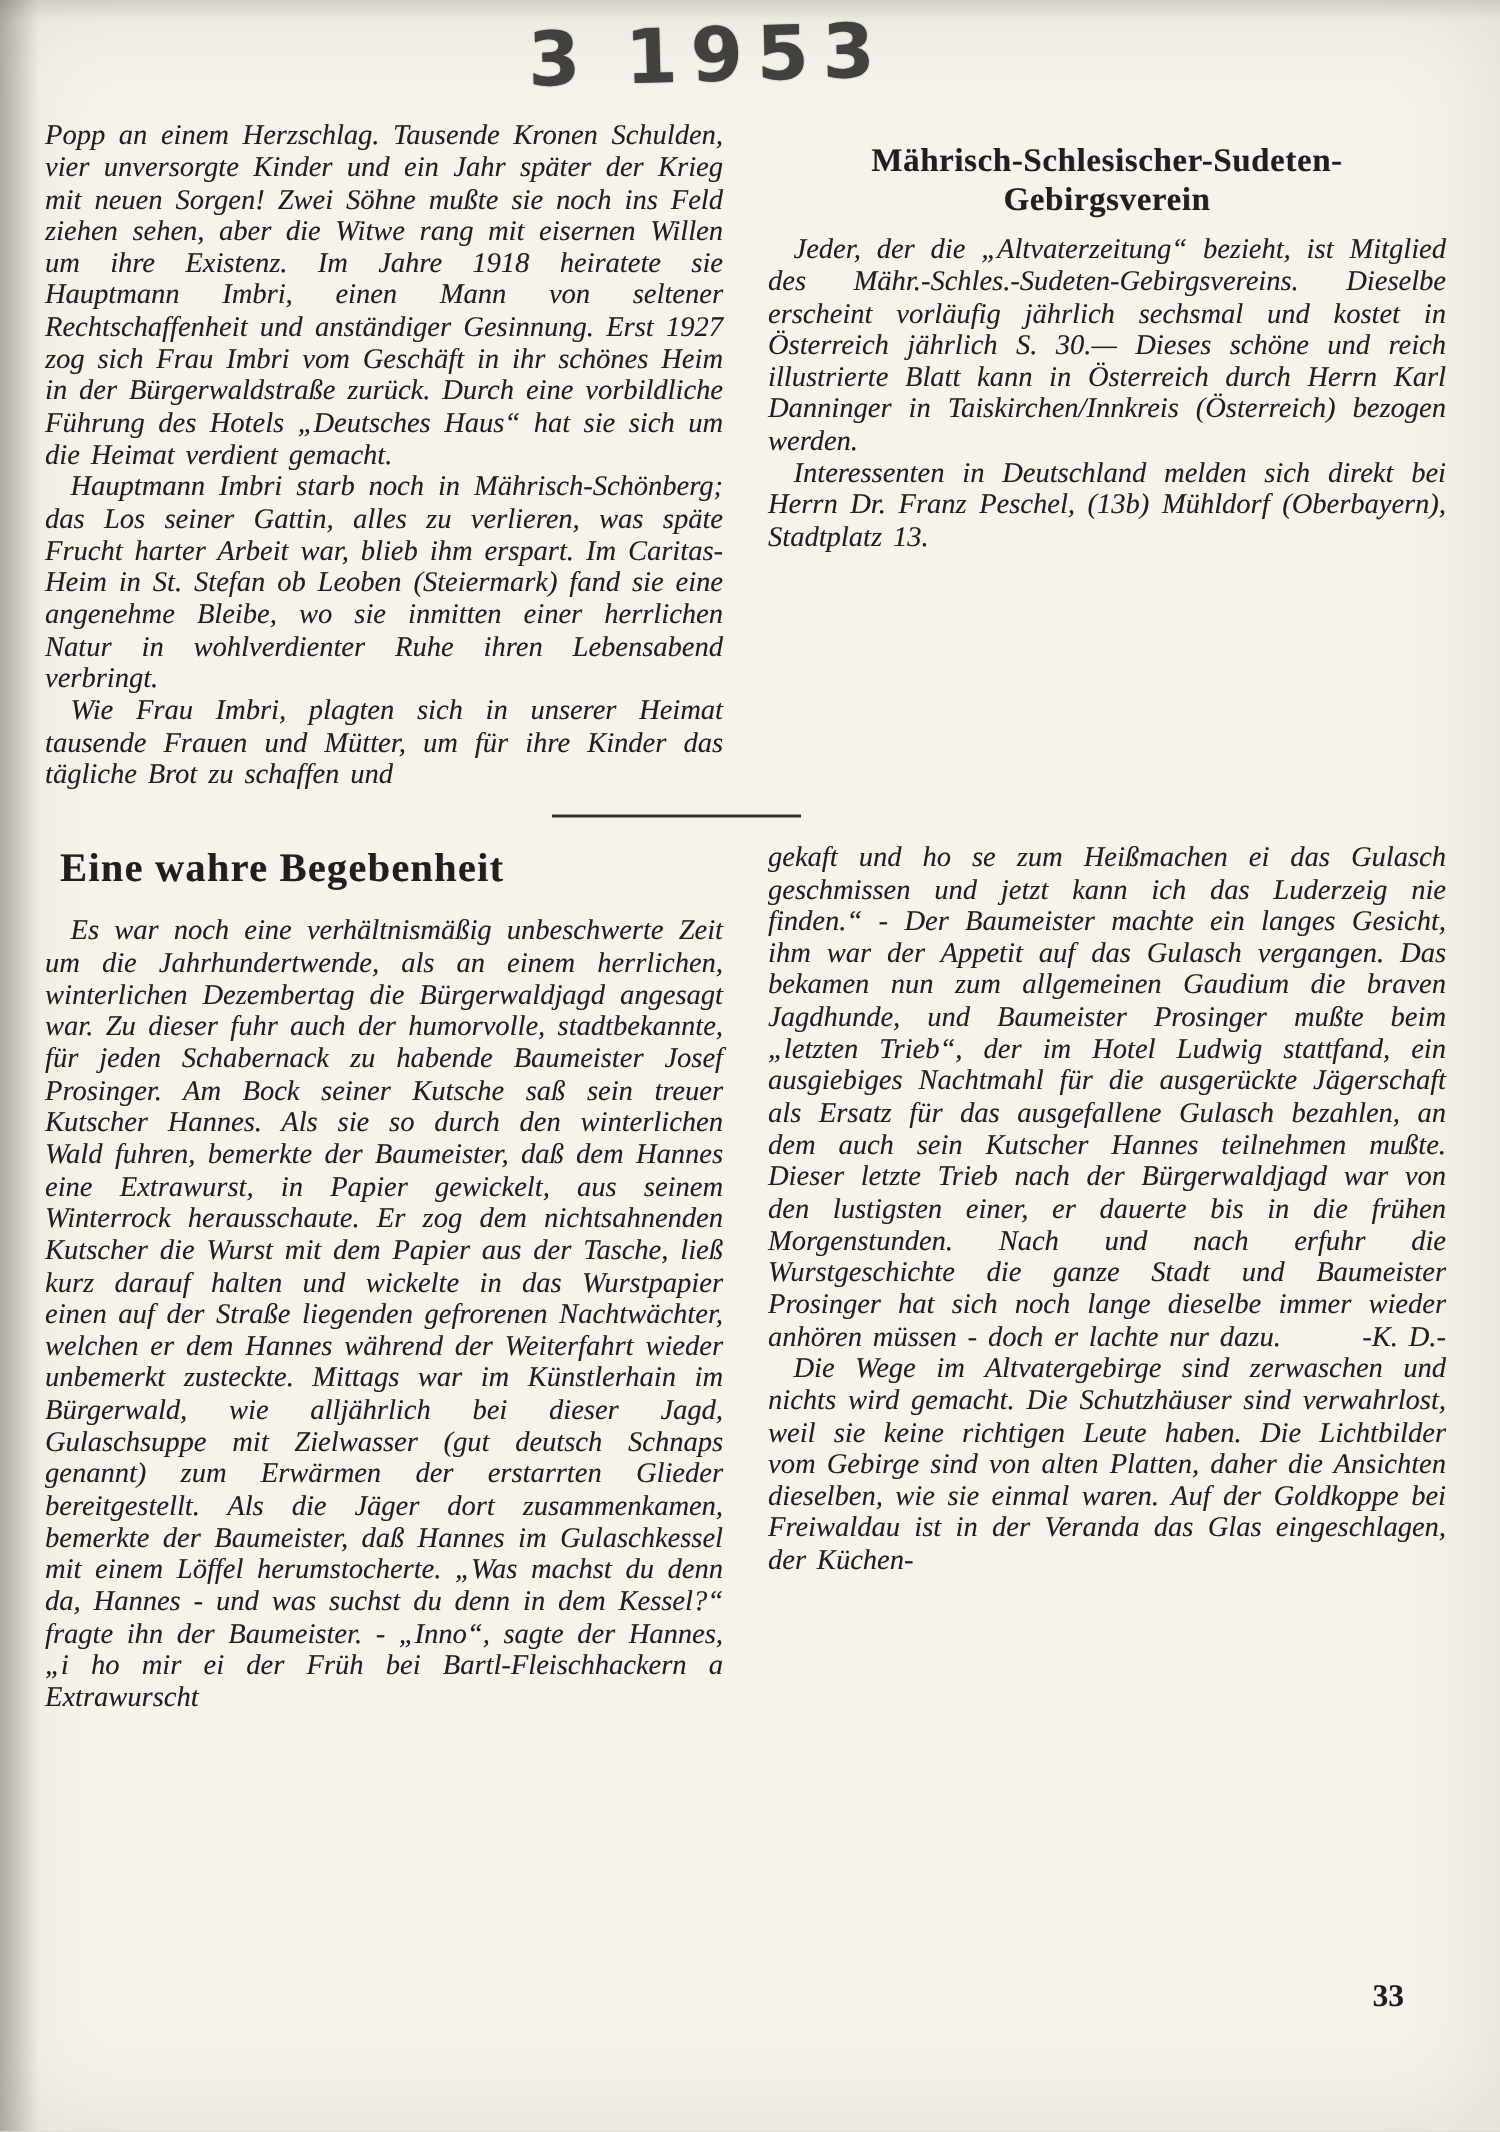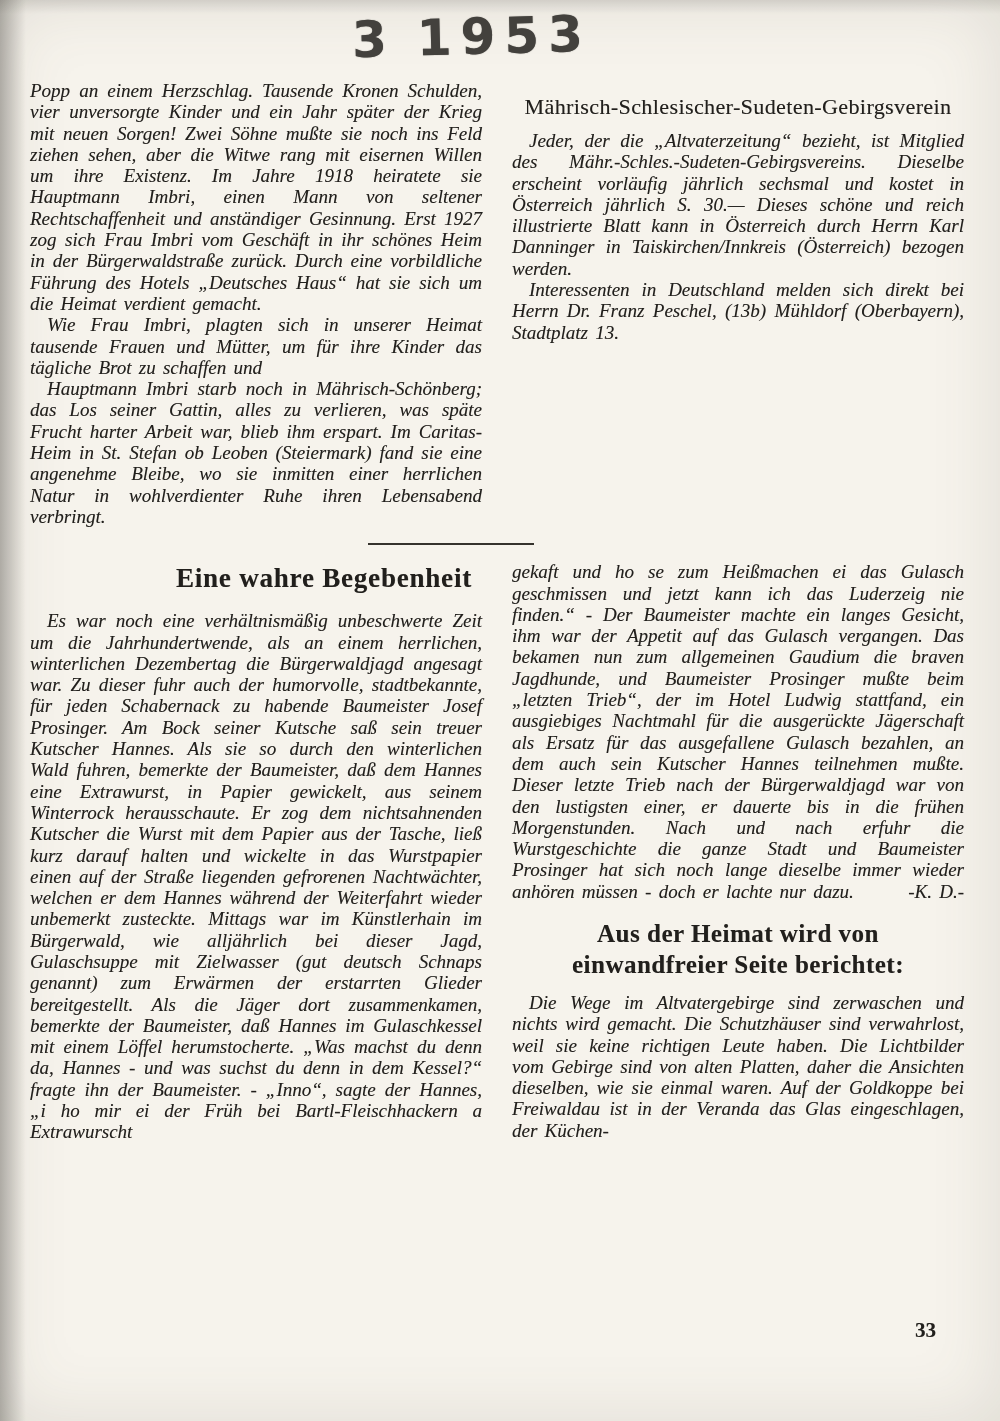--- a/index.html
+++ b/index.html
@@ -64,31 +64,31 @@
     word-spacing: 2.5px;
     text-shadow: 0.2px 0.2px 0 rgba(25,23,20,0.35);
     font-style: italic;
   }
   .indent { text-indent: 17px; }
   .sig { float: right; font-weight: normal; }
 
   .head-gv {
     font-size: 22px;
     line-height: 26px;
-    font-weight: normal;
+    font-weight: bold;
     text-align: center;
     letter-spacing: 0.4px;
     margin: 14px 6px 10px 6px;
     text-shadow: 0.3px 0.3px 0 rgba(25,23,20,0.4);
   }
   .head-story {
     font-size: 27px;
     line-height: 31px;
     font-weight: bold;
-    text-align: right;
+    text-align: left;
     letter-spacing: 0.8px;
     margin: 2px 10px 16px 10px;
     text-shadow: 0.3px 0.3px 0 rgba(25,23,20,0.4);
   }
   .head-heimat {
     font-size: 25px;
     line-height: 31px;
     font-weight: bold;
     text-align: center;
     letter-spacing: 0.5px;
@@ -119,40 +119,39 @@
 <div class="page">
 
   <div class="scan-shade"></div>
   <div class="scan-shade-top"></div>
 
   <div class="stamp"><span class="issue">3</span><span class="year">1953</span></div>
 
   <div class="row">
     <div class="col">
       <p class="para">Popp an einem Herzschlag. Tausende Kronen Schulden, vier unversorgte Kinder und ein Jahr später der Krieg mit neuen Sorgen! Zwei Söhne mußte sie noch ins Feld ziehen sehen, aber die Witwe rang mit eisernen Willen um ihre Existenz. Im Jahre 1918 heiratete sie Hauptmann Imbri, einen Mann von seltener Rechtschaffenheit und anständiger Gesinnung. Erst 1927 zog sich Frau Imbri vom Geschäft in ihr schönes Heim in der Bürgerwaldstraße zurück. Durch eine vorbildliche Führung des Hotels „Deutsches Haus“ hat sie sich um die Heimat verdient gemacht.</p>
+      <p class="para indent">Hauptmann Imbri starb noch in Mährisch-Schönberg; das Los seiner Gattin, alles zu verlieren, was späte Frucht harter Arbeit war, blieb ihm erspart. Im Caritas-Heim in St. Stefan ob Leoben (Steiermark) fand sie eine angenehme Bleibe, wo sie inmitten einer herrlichen Natur in wohlverdienter Ruhe ihren Lebensabend verbringt.</p>
       <p class="para indent">Wie Frau Imbri, plagten sich in unserer Heimat tausende Frauen und Mütter, um für ihre Kinder das tägliche Brot zu schaffen und</p>
-      <p class="para indent">Hauptmann Imbri starb noch in Mährisch-Schönberg; das Los seiner Gattin, alles zu verlieren, was späte Frucht harter Arbeit war, blieb ihm erspart. Im Caritas-Heim in St. Stefan ob Leoben (Steiermark) fand sie eine angenehme Bleibe, wo sie inmitten einer herrlichen Natur in wohlverdienter Ruhe ihren Lebensabend verbringt.</p>
     </div>
     <div class="col">
       <h2 class="head-gv">Mährisch-Schlesischer-Sudeten-Gebirgsverein</h2>
       <p class="para indent">Jeder, der die „Altvaterzeitung“ bezieht, ist Mitglied des Mähr.-Schles.-Sudeten-Gebirgsvereins. Dieselbe erscheint vorläufig jährlich sechsmal und kostet in Österreich jährlich S. 30.— Dieses schöne und reich illustrierte Blatt kann in Österreich durch Herrn Karl Danninger in Taiskirchen/Innkreis (Österreich) bezogen werden.</p>
       <p class="para indent">Interessenten in Deutschland melden sich direkt bei Herrn Dr. Franz Peschel, (13b) Mühldorf (Oberbayern), Stadtplatz 13.</p>
     </div>
   </div>
 
   <div class="divider"></div>
 
   <div class="row">
     <div class="col">
       <h2 class="head-story">Eine wahre Begebenheit</h2>
       <p class="para indent">Es war noch eine verhältnismäßig unbeschwerte Zeit um die Jahrhundertwende, als an einem herrlichen, winterlichen Dezembertag die Bürgerwaldjagd angesagt war. Zu dieser fuhr auch der humorvolle, stadtbekannte, für jeden Schabernack zu habende Baumeister Josef Prosinger. Am Bock seiner Kutsche saß sein treuer Kutscher Hannes. Als sie so durch den winterlichen Wald fuhren, bemerkte der Baumeister, daß dem Hannes eine Extrawurst, in Papier gewickelt, aus seinem Winterrock herausschaute. Er zog dem nichtsahnenden Kutscher die Wurst mit dem Papier aus der Tasche, ließ kurz darauf halten und wickelte in das Wurstpapier einen auf der Straße liegenden gefrorenen Nachtwächter, welchen er dem Hannes während der Weiterfahrt wieder unbemerkt zusteckte. Mittags war im Künstlerhain im Bürgerwald, wie alljährlich bei dieser Jagd, Gulaschsuppe mit Zielwasser (gut deutsch Schnaps genannt) zum Erwärmen der erstarrten Glieder bereitgestellt. Als die Jäger dort zusammenkamen, bemerkte der Baumeister, daß Hannes im Gulaschkessel mit einem Löffel herumstocherte. „Was machst du denn da, Hannes - und was suchst du denn in dem Kessel?“ fragte ihn der Baumeister. - „Inno“, sagte der Hannes, „i ho mir ei der Früh bei Bartl-Fleischhackern a Extrawurscht</p>
     </div>
     <div class="col">
       <p class="para"><span>gekaft und ho se zum Heißmachen ei das Gulasch geschmissen und jetzt kann ich das Luderzeig nie finden.“ - Der Baumeister machte ein langes Gesicht, ihm war der Appetit auf das Gulasch vergangen. Das bekamen nun zum allgemeinen Gaudium die braven Jagdhunde, und Baumeister Prosinger mußte beim „letzten Trieb“, der im Hotel Ludwig stattfand, ein ausgiebiges Nachtmahl für die ausgerückte Jägerschaft als Ersatz für das ausgefallene Gulasch bezahlen, an dem auch sein Kutscher Hannes teilnehmen mußte. Dieser letzte Trieb nach der Bürgerwaldjagd war von den lustigsten einer, er dauerte bis in die frühen Morgenstunden. Nach und nach erfuhr die Wurstgeschichte die ganze Stadt und Baumeister Prosinger hat sich noch lange dieselbe immer wieder anhören müssen - doch er lachte nur dazu.</span>
         <span class="sig">-K. D.-</span></p>
-      <h2 class="head-heimat">Aus der Heimat wird von einwandfreier Seite berichtet:</h2>
       <p class="para indent">Die Wege im Altvatergebirge sind zerwaschen und nichts wird gemacht. Die Schutzhäuser sind verwahrlost, weil sie keine richtigen Leute haben. Die Lichtbilder vom Gebirge sind von alten Platten, daher die Ansichten dieselben, wie sie einmal waren. Auf der Goldkoppe bei Freiwaldau ist in der Veranda das Glas eingeschlagen, der Küchen-</p>
     </div>
   </div>
 
   <div class="pageno">33</div>
 
 </div>
 
 </body></html>

